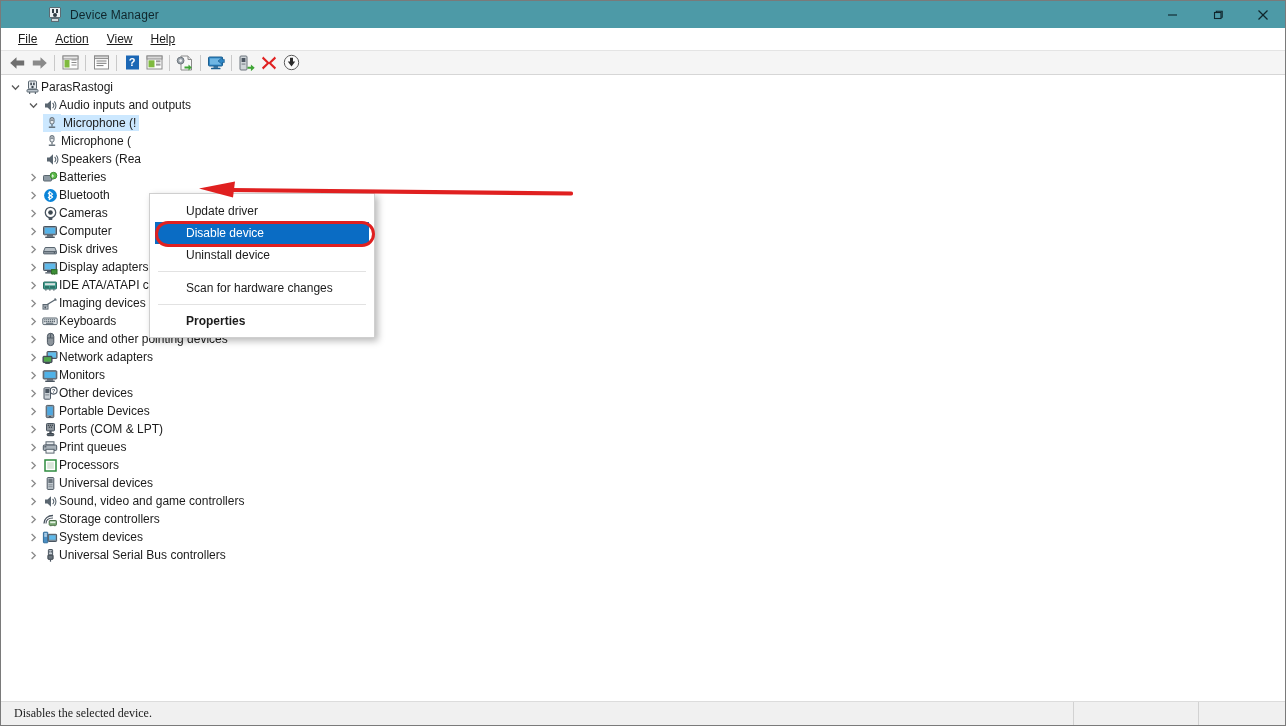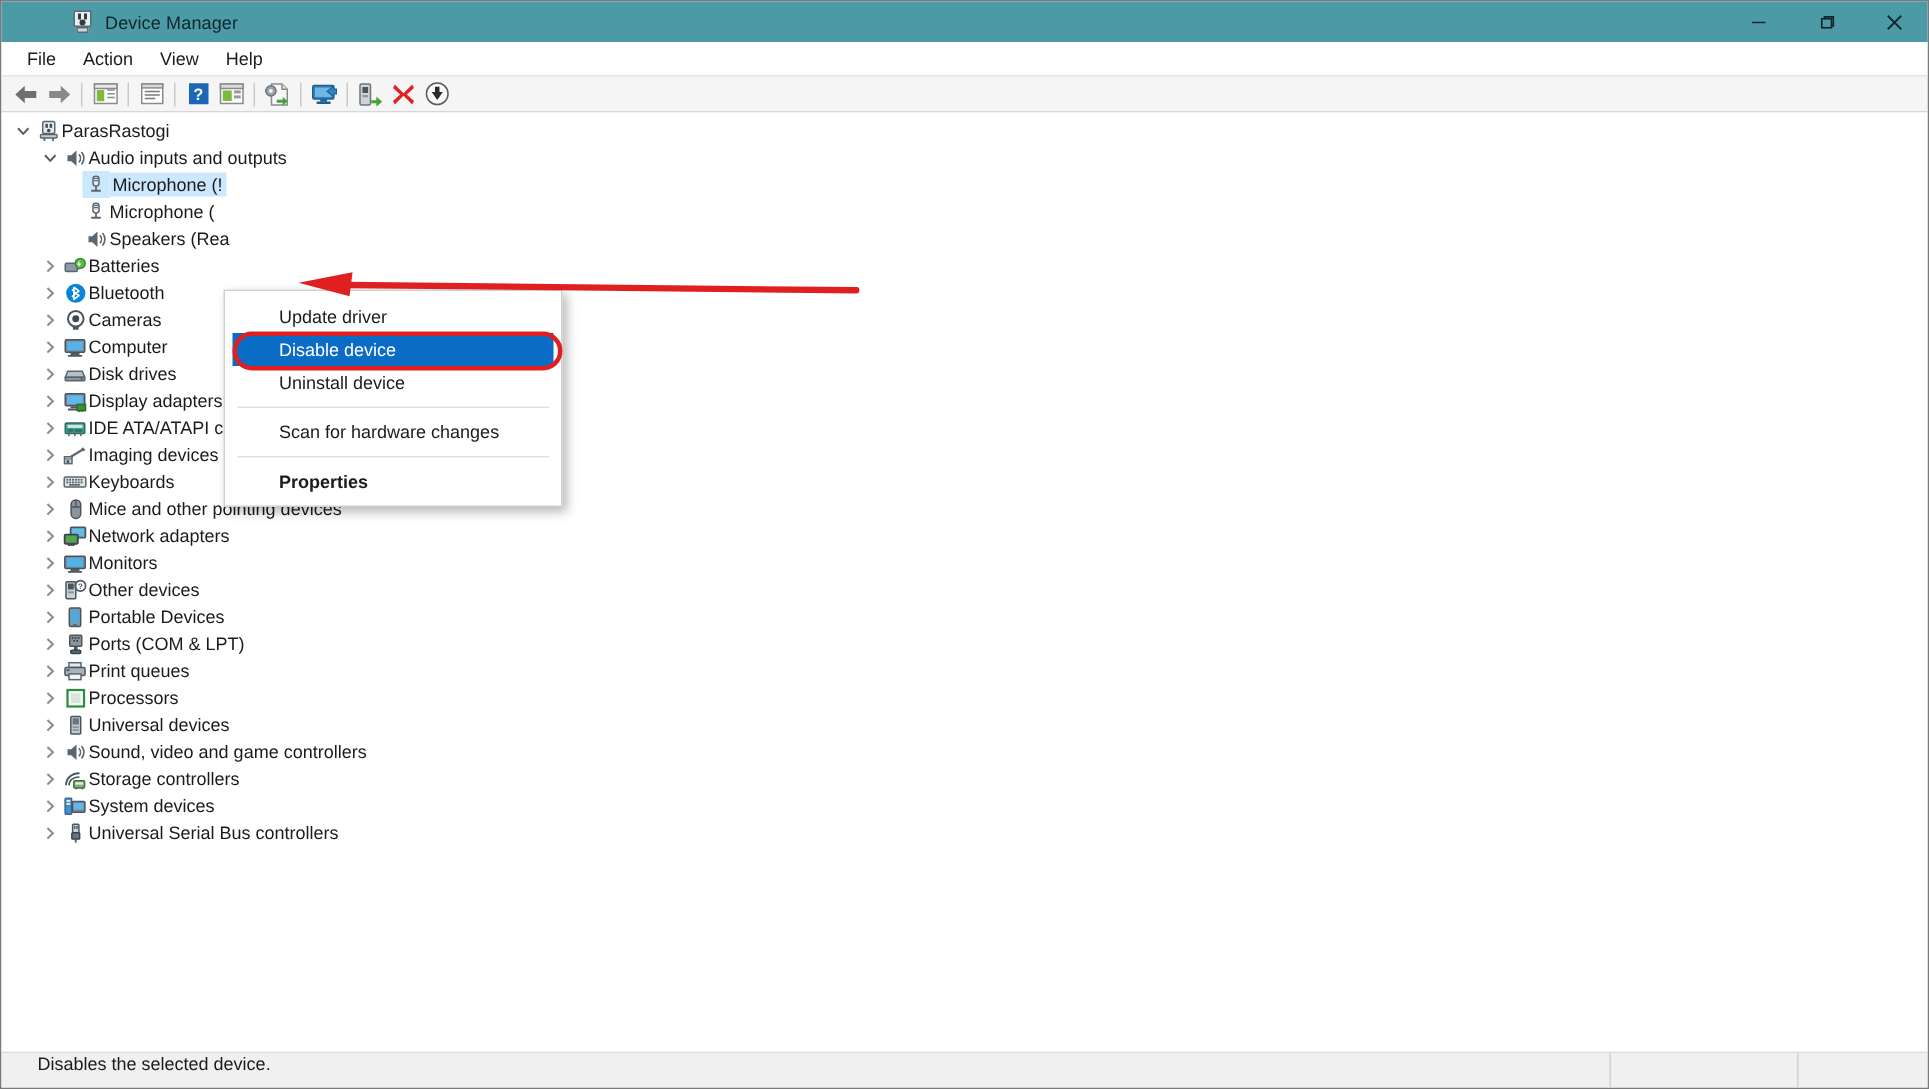--- a/index.html
+++ b/index.html
@@ -79,20 +79,21 @@
     height: 22px;
     background: #ffffff;
     display: flex; align-items: center;
     padding-left: 8px;
     flex: 0 0 auto;
   }
   .menu-item {
     font-size: 12px; color: #1b1b1b;
     padding: 2px 9px;
     line-height: 14px;
+    text-decoration: underline;
   }
 
   
   .toolbar {
     height: 25px;
     background: #f5f5f5;
     border-top: 1px solid #e4e4e4;
     border-bottom: 1px solid #d6d6d6;
     display: flex; align-items: center;
     padding-left: 5px;
@@ -145,21 +146,21 @@
     width: 18px; height: 18px;
     display: flex; align-items: center; justify-content: center;
     flex: 0 0 auto;
     position: relative;
   }
   .row-label { line-height: 14px; }
 
   
   .lvl0 { padding-left: 6px; }
   .lvl1 { padding-left: 24px; }
-  .lvl2 { padding-left: 42px; margin-left: 12px; }
+  .lvl2 { padding-left: 42px; }
 
   
   .ctxmenu {
     position: absolute;
     left: 148px; top: 118px;
     width: 226px;
     background: #ffffff;
     border: 1px solid #cfcfcf;
     box-shadow: 3px 3px 7px rgba(0,0,0,0.28);
     padding: 4px 0 5px 0;
@@ -210,24 +211,25 @@
   
   .statusbar {
     height: 24px;
     background: #f0f0f0;
     border-top: 1px solid #dcdcdc;
     display: flex; align-items: stretch;
     flex: 0 0 auto;
     font-size: 12px; color: #1b1b1b;
   }
   .status-pane {
-    display: flex; 
-    padding: 0 24px;
+    display: flex; align-items: center;
+    padding: 0 13px;
     border-right: 1px solid #d2d2d2;
     overflow: hidden;
+    font-family: Liberation Serif, serif;
   }
   .status-pane.main { flex: 0 0 1073px; }
   .status-pane.p2   { flex: 0 0 125px; }
   .status-pane.p3   { flex: 1 1 auto; border-right: none; }
 </style>
 </head>
 <body>
 
 <div id="app">
 

